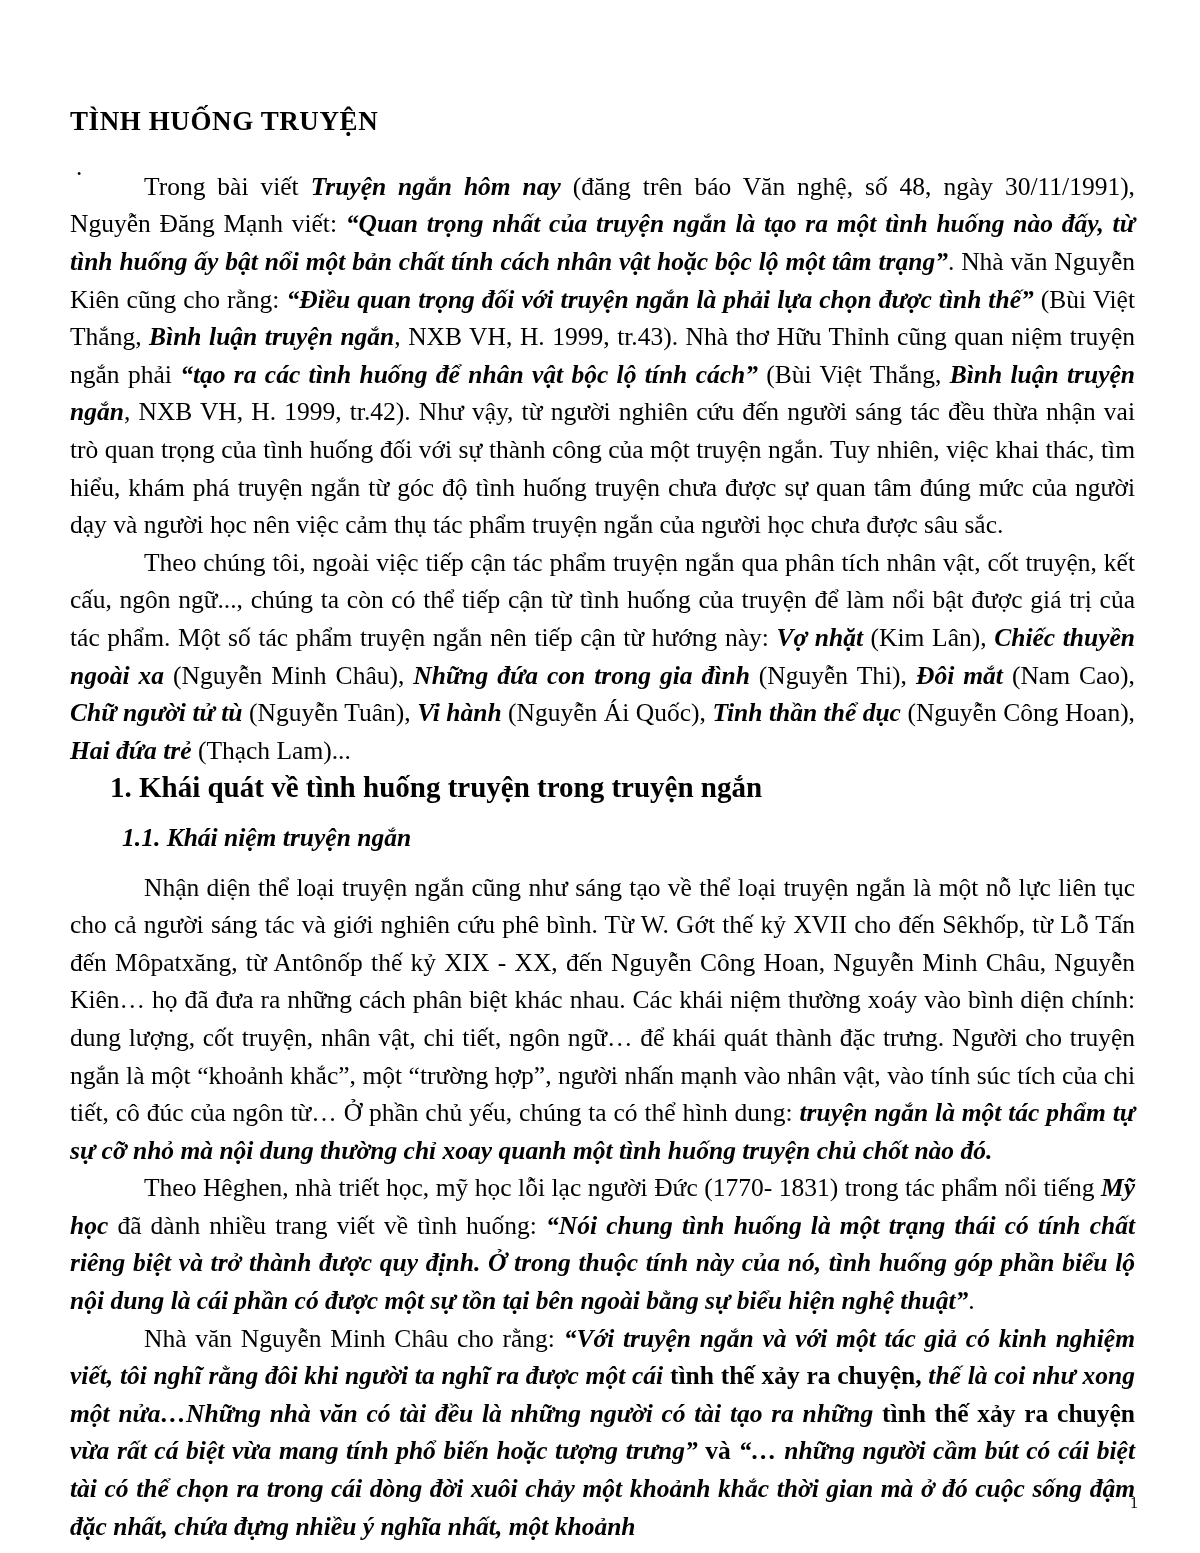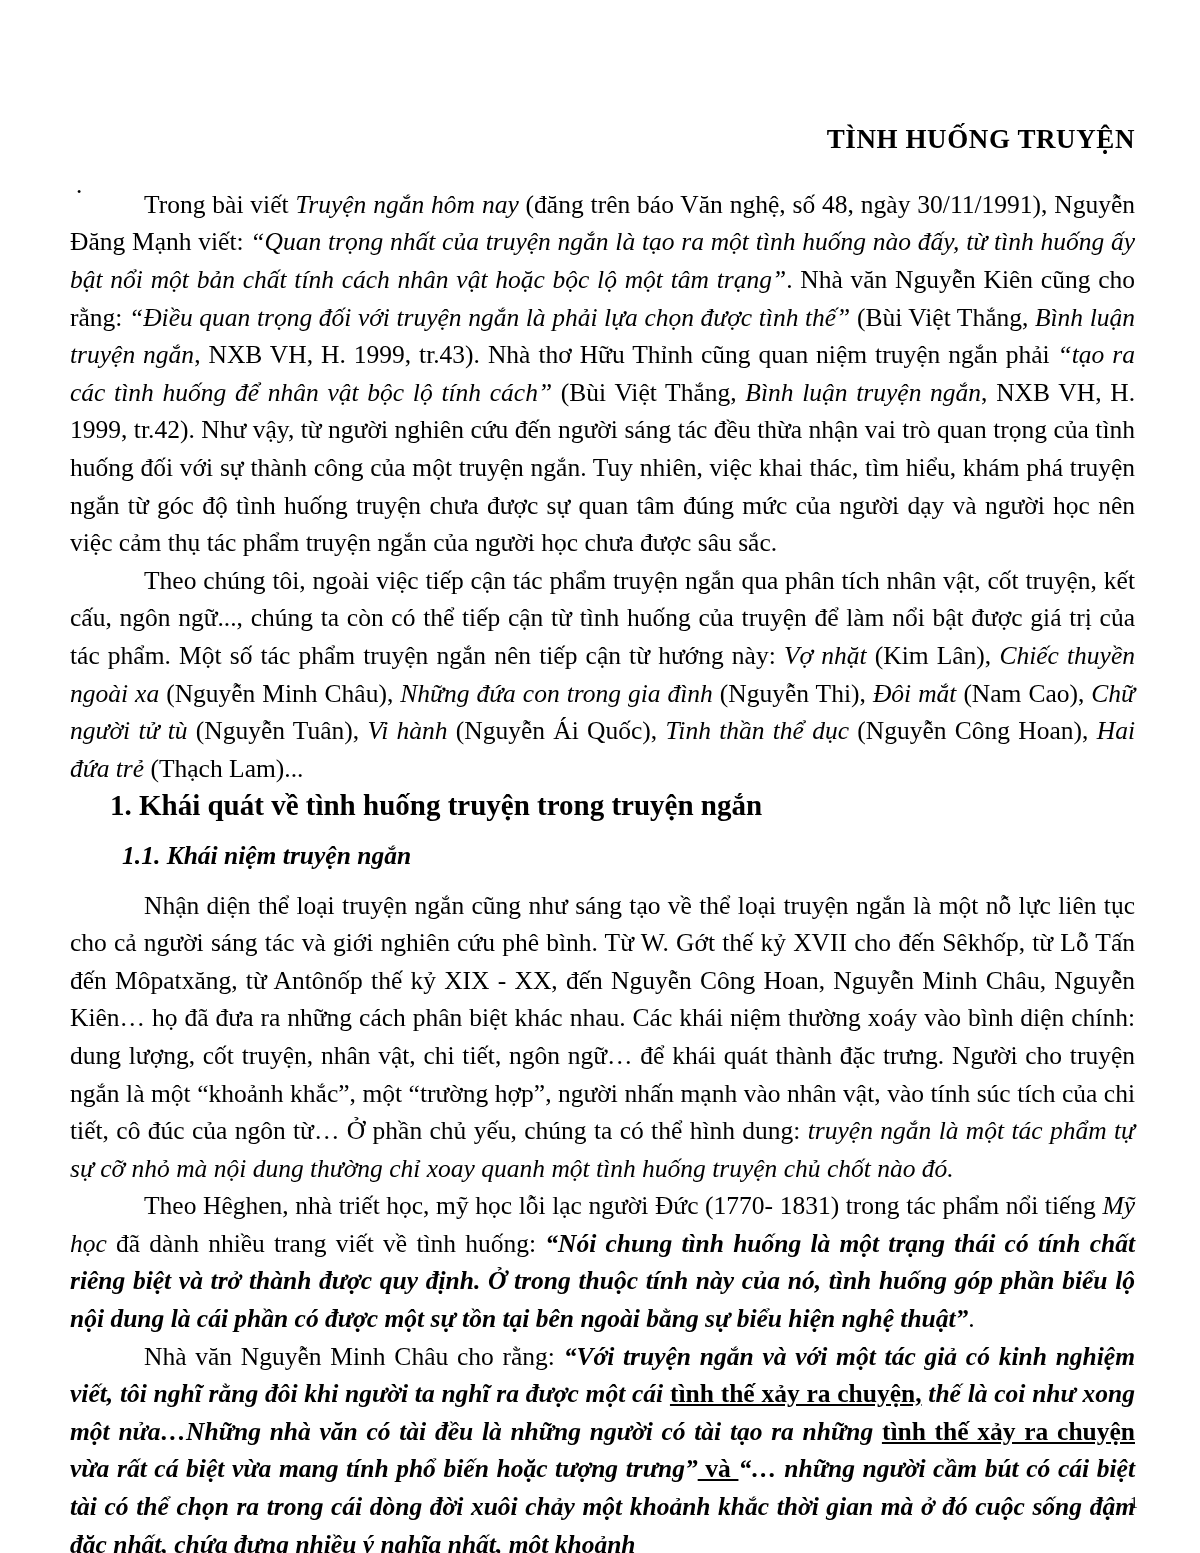--- a/index.html
+++ b/index.html
@@ -19,26 +19,26 @@
     font-family: "Liberation Serif", "DejaVu Serif", serif;
     color: #000000;
   }
   .content {
     position: absolute;
     left: 70px;
     top: 106px;
     width: 1065px;
   }
   .doc-title {
-    text-align: right;
+    text-align: left;
     font-weight: bold;
     font-size: 27px;
     line-height: 1.18;
     letter-spacing: 0.6px;
-    margin: 18px 0 0 0;
+    margin: 0 0 0 0;
   }
   .lead-dot {
     font-size: 25px;
     line-height: 1.0;
     margin: 16px 0 0 6px;
     height: 14px;
   }
   p.body {
     font-size: 25.5px;
     line-height: 37.6px;
@@ -58,23 +58,23 @@
   }
   h3.head-sub {
     font-size: 25.5px;
     line-height: 37.6px;
     font-weight: bold;
     font-style: italic;
     margin: 12px;
     text-indent: 40px;
     text-align: left;
   }
-  i, .i { font-style: italic; font-weight: normal; }
+  i, .i { font-style: italic; font-weight: bold; }
   .bi { font-style: italic; font-weight: bold; }
-  .bu { font-style: normal; font-weight: bold; text-decoration: underline; }
+  .bu { font-style: normal; font-weight: bold; }
   .page-number {
     position: absolute;
     right: 62px;
     bottom: 42px;
     font-size: 16px;
     line-height: 1;
     font-family: "Liberation Serif", "DejaVu Serif", serif;
   }
 </style>
 </head>

